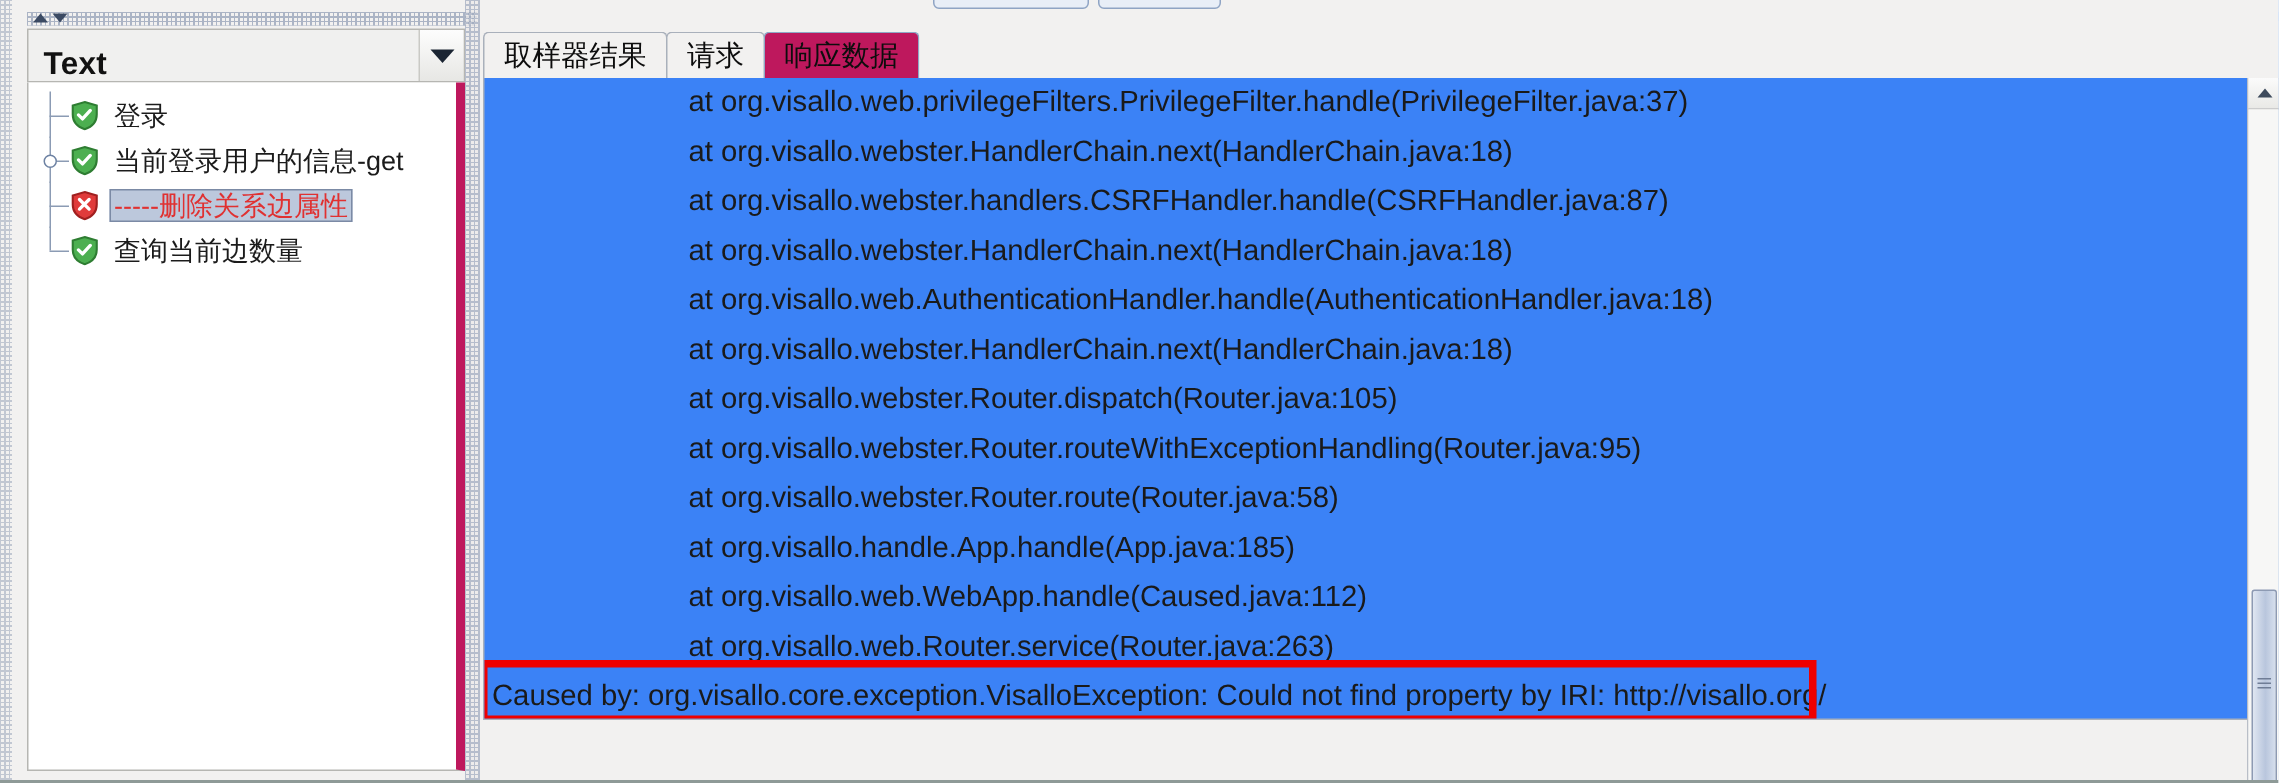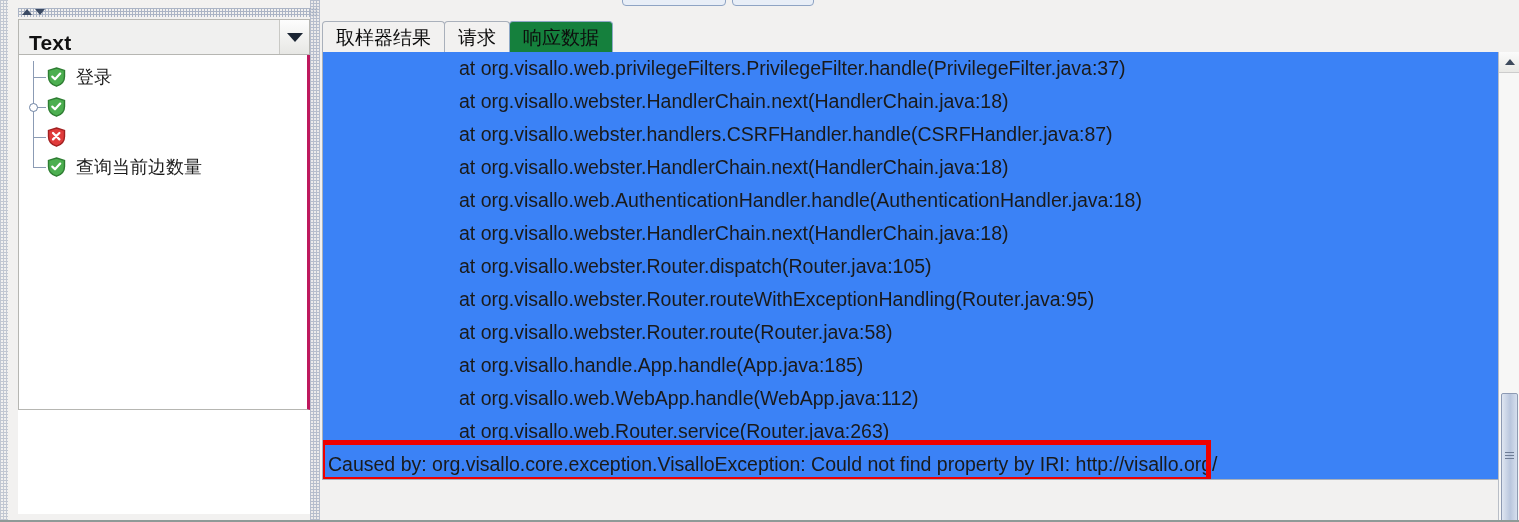--- a/index.html
+++ b/index.html
@@ -98,24 +98,24 @@
   }
   .combo-arrow {
     width: 0; height: 0;
     border-left: 8px solid transparent;
     border-right: 8px solid transparent;
     border-top: 9px solid #1b2533;
   }
 
   .tree {
     position: absolute; left: 0; top: 36px;
-    width: 292px; height: 355px;
+    width: 292px; height: 459px;
     background: #ffffff;
     border-left: 1px solid #b6b6b2;
-    border-right: 3px solid #be185d;
+    border-right: 6px solid #be185d;
     border-bottom: 1px solid #b6b6b2;
     padding-top: 7px;
     overflow: hidden;
   }
   .tree-row {
     position: relative;
     height: 30px;
     display: flex;
     align-items: center;
     padding-left: 10px;
@@ -202,21 +202,21 @@
     color: #0d0d0d;
     background: #f2f1f0;
     border: 1px solid #a9b0bb;
     border-bottom: none;
     border-top-left-radius: 4px;
     border-top-right-radius: 4px;
     margin-right: -1px;
     line-height: 1;
   }
   .tab.selected {
-    background: #15803d;
+    background: #be185d;
     border-color: #8fa8c6;
   }
   .tabbar-filler {
     flex: 1 1 auto;
     height: 1px;
   }
 
   .content-box {
     position: absolute; left: 0; top: 38px;
     width: 1197px; height: 428px;
@@ -343,29 +343,31 @@
         </div>
         <div class="tree-row">
           <span class="elbow"></span>
           <span class="handle"></span>
           <span class="status-icon">
             <svg width="19" height="20" viewBox="0 0 19 20">
               <path d="M9.5 1 L17.5 3.4 V9.4 C17.5 14.6 13.8 17.8 9.5 19.2 C5.2 17.8 1.5 14.6 1.5 9.4 V3.4 Z" fill="#4caf50" stroke="#2e7d32" stroke-width="1.4"></path>
               <path d="M5.3 9.6 L8 12.3 L13.2 6.6" stroke="#ffffff" stroke-width="2.2" fill="none" stroke-linecap="round" stroke-linejoin="round"></path>
             </svg>
           </span>
+          <span class="node-label">当前登录用户的信息-get</span>
         </div>
         <div class="tree-row selected">
           <span class="elbow"></span>
           <span class="status-icon">
             <svg width="19" height="20" viewBox="0 0 19 20">
               <path d="M9.5 1 L17.5 3.4 V9.4 C17.5 14.6 13.8 17.8 9.5 19.2 C5.2 17.8 1.5 14.6 1.5 9.4 V3.4 Z" fill="#e03b3b" stroke="#a02020" stroke-width="1.4"></path>
               <path d="M6 6 L12.4 12.4 M12.4 6 L6 12.4" stroke="#ffffff" stroke-width="2.2" fill="none" stroke-linecap="round"></path>
             </svg>
           </span>
+          <span class="node-label error">-----删除关系边属性</span>
         </div>
         <div class="tree-row last">
           <span class="elbow"></span>
           <span class="status-icon">
             <svg width="19" height="20" viewBox="0 0 19 20">
               <path d="M9.5 1 L17.5 3.4 V9.4 C17.5 14.6 13.8 17.8 9.5 19.2 C5.2 17.8 1.5 14.6 1.5 9.4 V3.4 Z" fill="#4caf50" stroke="#2e7d32" stroke-width="1.4"></path>
               <path d="M5.3 9.6 L8 12.3 L13.2 6.6" stroke="#ffffff" stroke-width="2.2" fill="none" stroke-linecap="round" stroke-linejoin="round"></path>
             </svg>
           </span>
           <span class="node-label">查询当前边数量</span>
@@ -395,21 +397,21 @@
           <div class="stack-line">at org.visallo.web.privilegeFilters.PrivilegeFilter.handle(PrivilegeFilter.java:37)</div>
           <div class="stack-line">at org.visallo.webster.HandlerChain.next(HandlerChain.java:18)</div>
           <div class="stack-line">at org.visallo.webster.handlers.CSRFHandler.handle(CSRFHandler.java:87)</div>
           <div class="stack-line">at org.visallo.webster.HandlerChain.next(HandlerChain.java:18)</div>
           <div class="stack-line">at org.visallo.web.AuthenticationHandler.handle(AuthenticationHandler.java:18)</div>
           <div class="stack-line">at org.visallo.webster.HandlerChain.next(HandlerChain.java:18)</div>
           <div class="stack-line">at org.visallo.webster.Router.dispatch(Router.java:105)</div>
           <div class="stack-line">at org.visallo.webster.Router.routeWithExceptionHandling(Router.java:95)</div>
           <div class="stack-line">at org.visallo.webster.Router.route(Router.java:58)</div>
           <div class="stack-line">at org.visallo.handle.App.handle(App.java:185)</div>
-          <div class="stack-line">at org.visallo.web.WebApp.handle(WebApp.java:112)</div>
+          <div class="stack-line">at org.visallo.web.WebApp.handle(Caused.java:112)</div>
           <div class="stack-line">at org.visallo.web.Router.service(Router.java:263)</div>
           <div class="stack-line indent-0">Caused by: org.visallo.core.exception.VisalloException: Could not find property by IRI: http://visallo.org/</div>
           <div class="stack-line strike">at org.visallo.core.model.ontology.OntologyRepositoryBase.getRequiredPropertyByIRI(OntologyRepositoryBase.java:1144)</div>
         </div>
       <div class="redbox"></div>
     </div>
 
     <div class="scrollbar">
       <div class="sb-btn">
         <span class="sb-arrow-up"></span>

